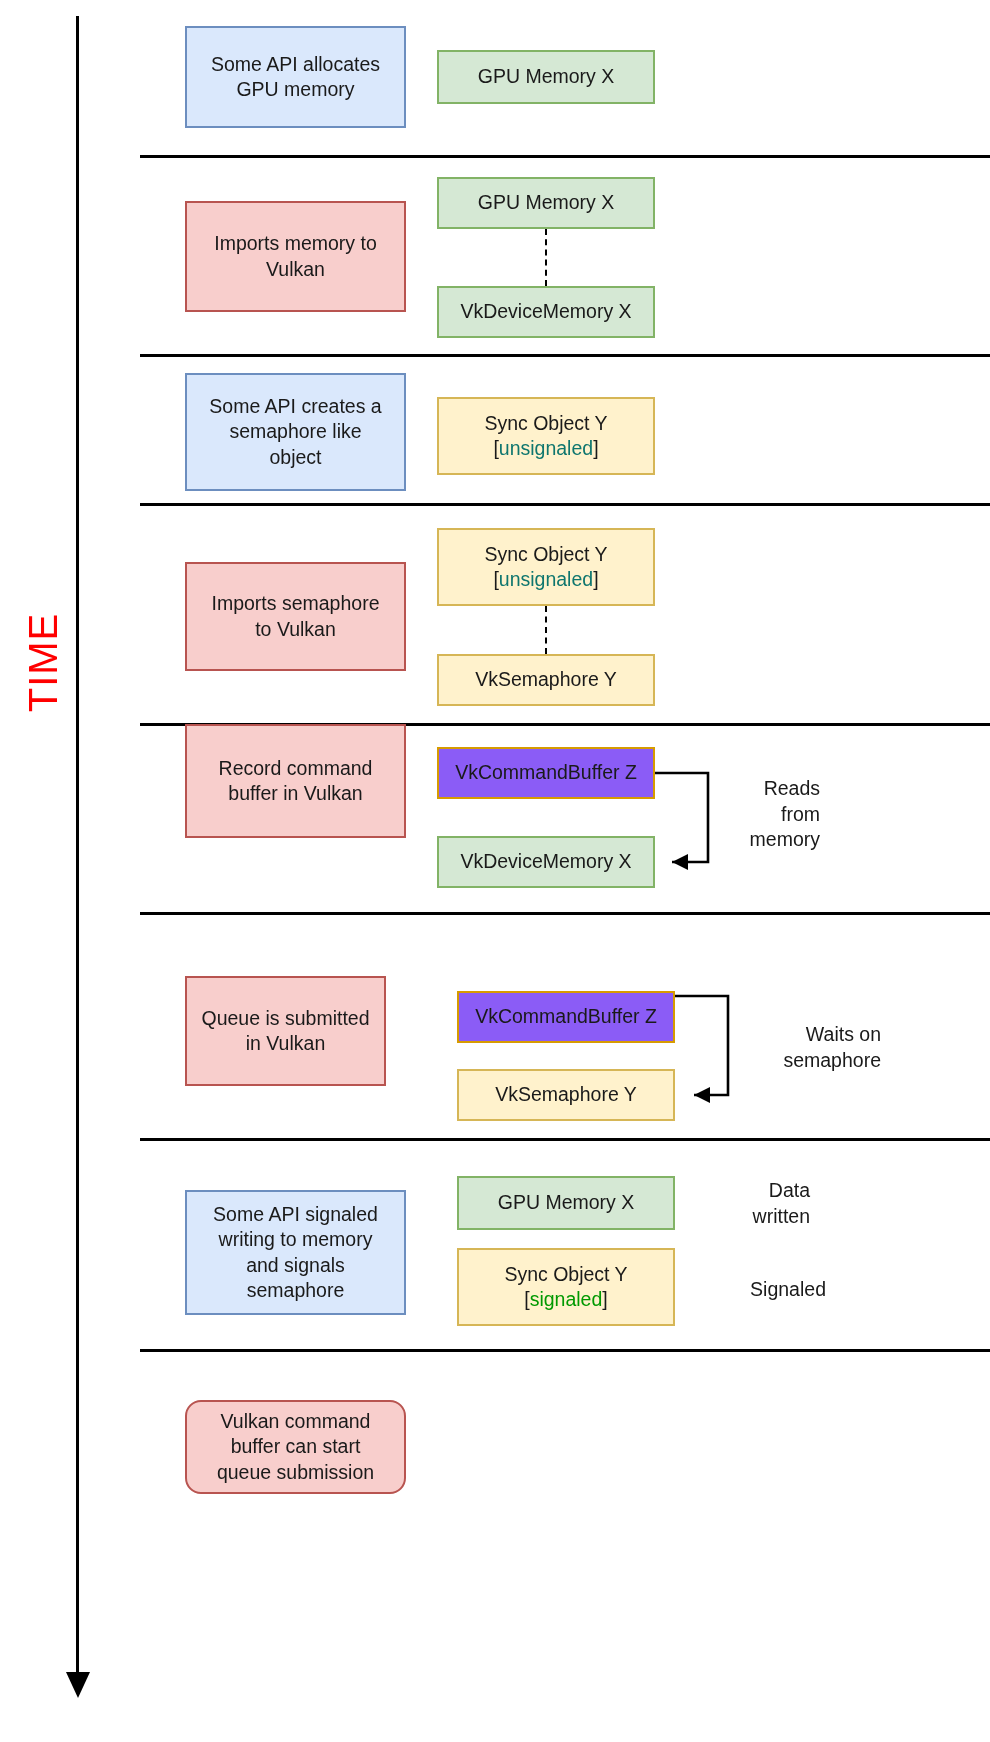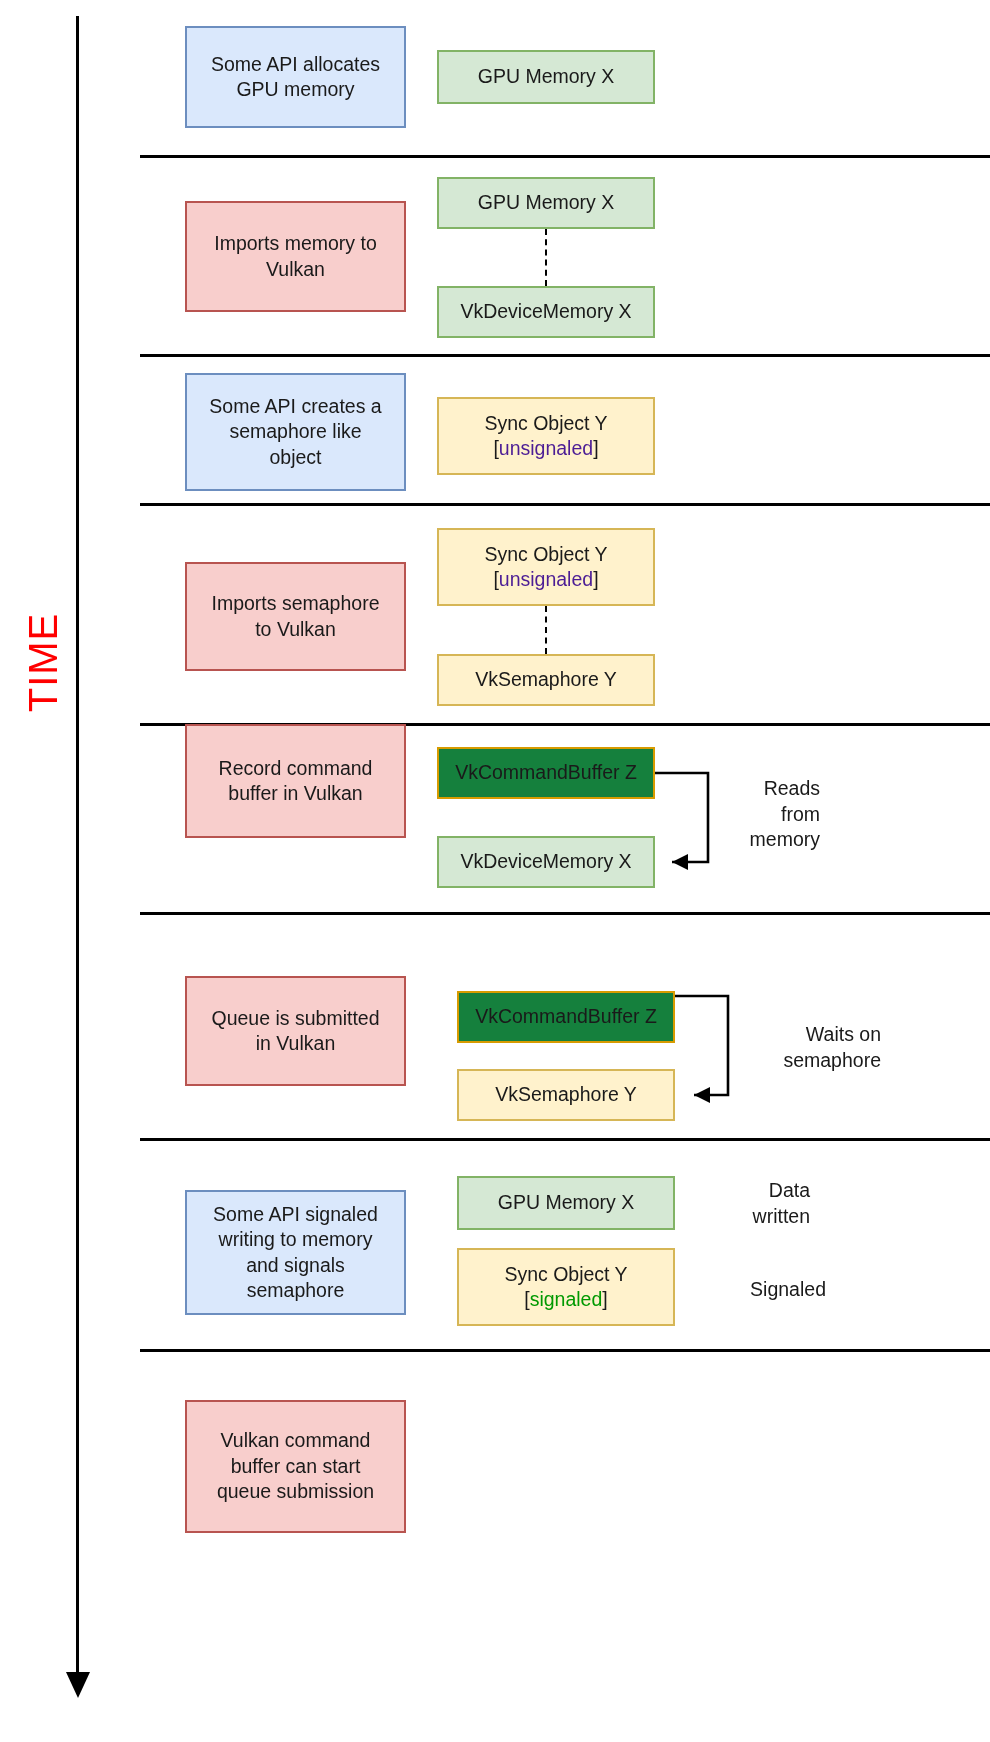--- a/index.html
+++ b/index.html
@@ -76,24 +76,24 @@
     padding: 2px 6px;
     border-width: 2px;
     border-style: solid;
   }
   .node .txt { display: block; }
 
   .n-blue   { background: #dae8fc; border-color: #6c8ebf; }
   .n-red    { background: #f8cecc; border-color: #b85450; }
   .n-green  { background: #d5e8d4; border-color: #82b366; }
   .n-yellow { background: #fff2cc; border-color: #d6b656; }
-  .n-orange { background: #15803d; border-color: #d79b00; }
+  .n-orange { background: #8b5cf6; border-color: #d79b00; }
   .n-purple { background: #e1d5e7; border-color: #9673a6; }
 
-  .state-unsignaled { color: #4c1d95; }
+  .state-unsignaled { color: #0f766e; }
   .state-signaled   { color: #009900; }
 
   
   .annotation {
     position: absolute;
     font-size: 19.5px;
     line-height: 1.32;
     color: #1a1a1a;
     text-align: right;
     white-space: pre-line;
@@ -178,21 +178,21 @@
     <span class="txt">VkDeviceMemory X</span>
   </div>
   <svg class="elbow" style="left:650px; top:760px; width:110px; height:115px;" viewBox="0 0 110 115">
     <polyline points="5,13 58,13 58,102 22,102" fill="none" stroke="#000000" stroke-width="2.6"></polyline>
     <polygon points="22,102 38,94 38,110" fill="#000000"></polygon>
   </svg>
   <div class="annotation" style="left: 700px; top: 776px; width: 120px; white-space: pre-line;">Reads
 from
 memory</div>
 
-  <div class="node n-red" style="left:185px; top:976px; width:221px; height:110px;justify-content:center;">
+  <div class="node n-red" style="left:185px; top:976px; width:201px; height:110px;justify-content:center;">
     <span class="txt" style="white-space: pre-line;">Queue is submitted
 in Vulkan</span>
   </div>
   <div class="node n-orange" style="left:457px; top:991px; width:218px; height:52px;">
     <span class="txt">VkCommandBuffer Z</span>
   </div>
   <div class="node n-yellow" style="left:457px; top:1069px; width:218px; height:52px;">
     <span class="txt">VkSemaphore Y</span>
   </div>
   <svg class="elbow" style="left:672px; top:985px; width:110px; height:125px;" viewBox="0 0 110 125">
@@ -211,19 +211,19 @@
   <div class="node n-green" style="left:457px; top:1176px; width:218px; height:54px;">
     <span class="txt">GPU Memory X</span>
   </div>
   <div class="annotation" style="left: 690px; top: 1178px; width: 120px; white-space: pre-line;">Data
 written</div>
   <div class="node n-yellow" style="left:457px; top:1248px; width:218px; height:78px;">
     <span class="txt"><span>Sync Object Y</span><br><span>[</span><span class="state-signaled">signaled</span><span>]</span></span>
   </div>
   <div class="annotation" style="left:686px; top:1277px; width:140px;">Signaled</div>
 
-  <div class="node n-red" style="left:185px; top:1400px; width:221px; height:133px;">
+  <div class="node n-red" style="left:185px; top:1400px; width:221px; height:94px;border-radius:16px;">
     <span class="txt" style="white-space: pre-line;">Vulkan command
 buffer can start
 queue submission</span>
   </div>
 
 </div>
 
 </body></html>

